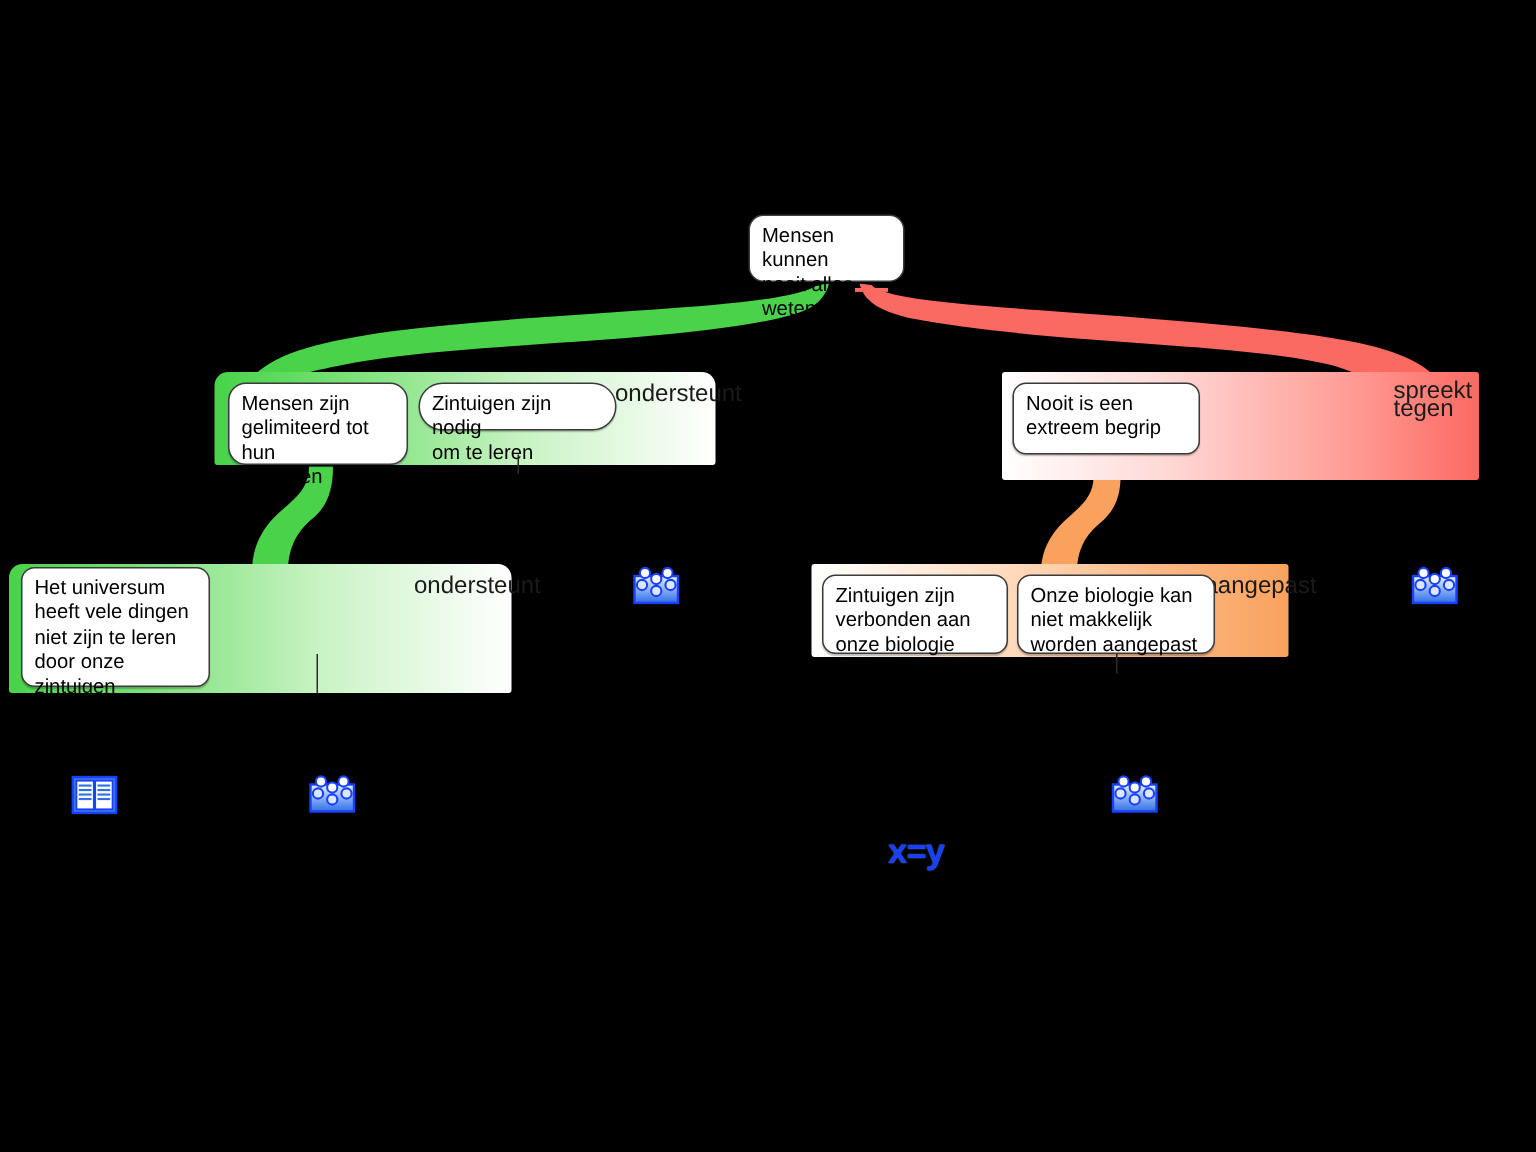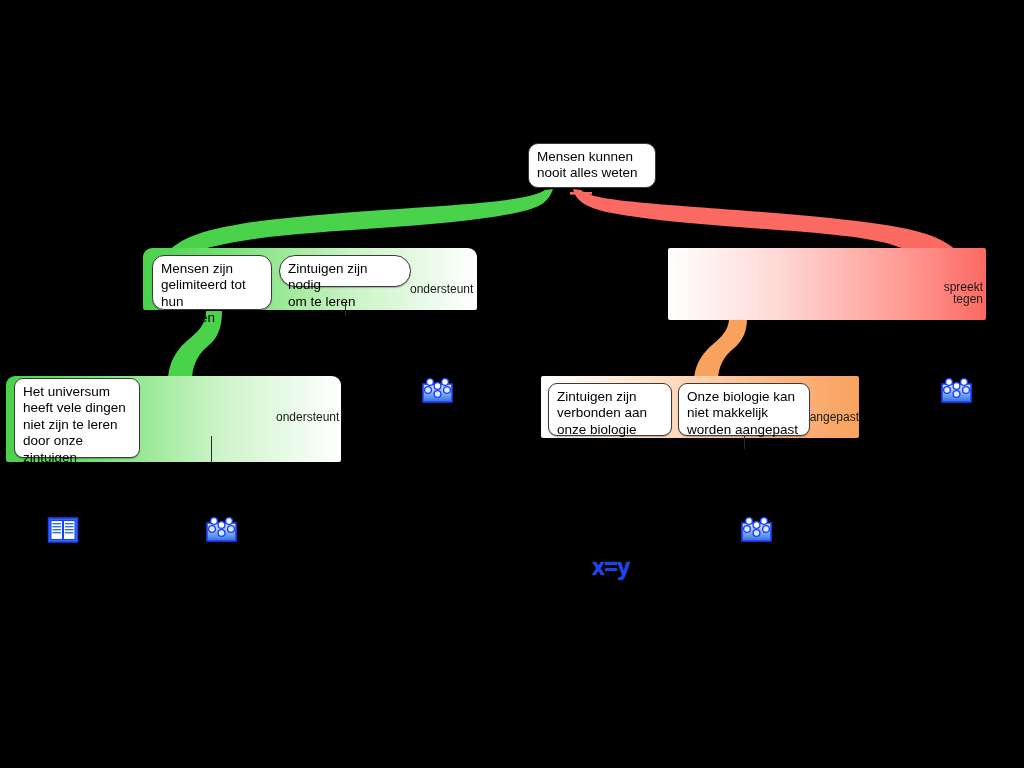--- a/index.html
+++ b/index.html
@@ -5,22 +5,22 @@
   html,body{margin:0;padding:0;background:#000;}
   body{width:1024px;height:768px;overflow:hidden;font-family:"Liberation Sans","DejaVu Sans",sans-serif;}
   #stage{position:relative;width:1024px;height:768px;background:#000;}
 
   
   #links{position:absolute;left:0;top:0;width:1024px;height:768px;}
 
   
   .group{position:absolute;box-sizing:border-box;}
   .group .glabel{
-    position:absolute;font-size:12px;color:#1a1a1a;line-height:12px;
-    text-align:right;white-space:pre-line;margin-top:26px;
+    position:absolute;font-size:16px;color:#1a1a1a;line-height:12px;
+    text-align:left;white-space:pre-line;
   }
   .g-green{background:linear-gradient(to right,#4cd койко,#fff);}
   .g-green{background:linear-gradient(to right,#49d24a 0%,#6fdf6d 22%,#c9f3c4 62%,#ffffff 100%);}
   .g-red{background:linear-gradient(to right,#ffffff 0%,#ffd9d6 34%,#ff9a93 74%,#fb6a62 100%);}
   .g-orange{background:linear-gradient(to right,#ffffff 0%,#ffe2c9 34%,#fcb784 74%,#f9a25e 100%);}
 
   
   .card{
     position:absolute;box-sizing:border-box;background:#fff;
     border:1.3px solid #3b3b3b;border-radius:9px;
@@ -72,37 +72,39 @@
              C 218,338 222,327 222,311 Z"></path>
 
     <path fill="#f9a25e" d="M 729,318 C 729,334 716,340 706,351
              C 697,361 694,372 694,381
              L 718,381
              C 718,369 722,358 733,349
              C 743,341 747,331 747,318 Z"></path>
     <rect x="728" y="313" width="20" height="2.6" fill="#f9a25e"></rect>
   </svg>
 
-  <div class="card root" style="left:528px;top:143px;width:128px;height:45px;">Mensen kunnen
+  <div class="card root" style="left:499px;top:143px;width:104px;height:45px;">Mensen kunnen
 nooit alles weten</div>
 
   <div class="group g-green" style="left:143px;top:248px;width:334px;height:62px;border-radius:9px 9px 2px 2px;">
     <div class="glabel" style="right:5px;top:9px;width:62px;">ondersteunt</div>
   </div>
   <div class="card" style="left:152px;top:255px;width:120px;height:55px;border-radius:12px;">Mensen zijn
 gelimiteerd tot hun
 zintuigen</div>
   <div class="card" style="left:279px;top:255px;width:132px;height:32px;border-radius:23px;">Zintuigen zijn nodig
 om te leren</div>
   <div class="stub" style="left:345px;top:303px;height:13px;"></div>
 
   <div class="group g-red" style="left:668px;top:248px;width:318px;height:72px;border-radius:2px;">
     <div class="glabel" style="right:3px;top:7px;width:54px;">spreekt
 tegen</div>
   </div>
+  <div class="card" style="left:675px;top:255px;width:125px;height:48px;">Nooit is een
+extreem begrip</div>
 
   <div class="group g-green" style="left:6px;top:376px;width:335px;height:86px;border-radius:9px 9px 2px 2px;">
     <div class="glabel" style="right:3px;top:9px;width:62px;">ondersteunt</div>
   </div>
   <div class="card" style="left:14px;top:378px;width:126px;height:80px;">Het universum
 heeft vele dingen
 niet zijn te leren
 door onze
 zintuigen</div>
   <div class="stub" style="left:211px;top:436px;height:26px;"></div>

